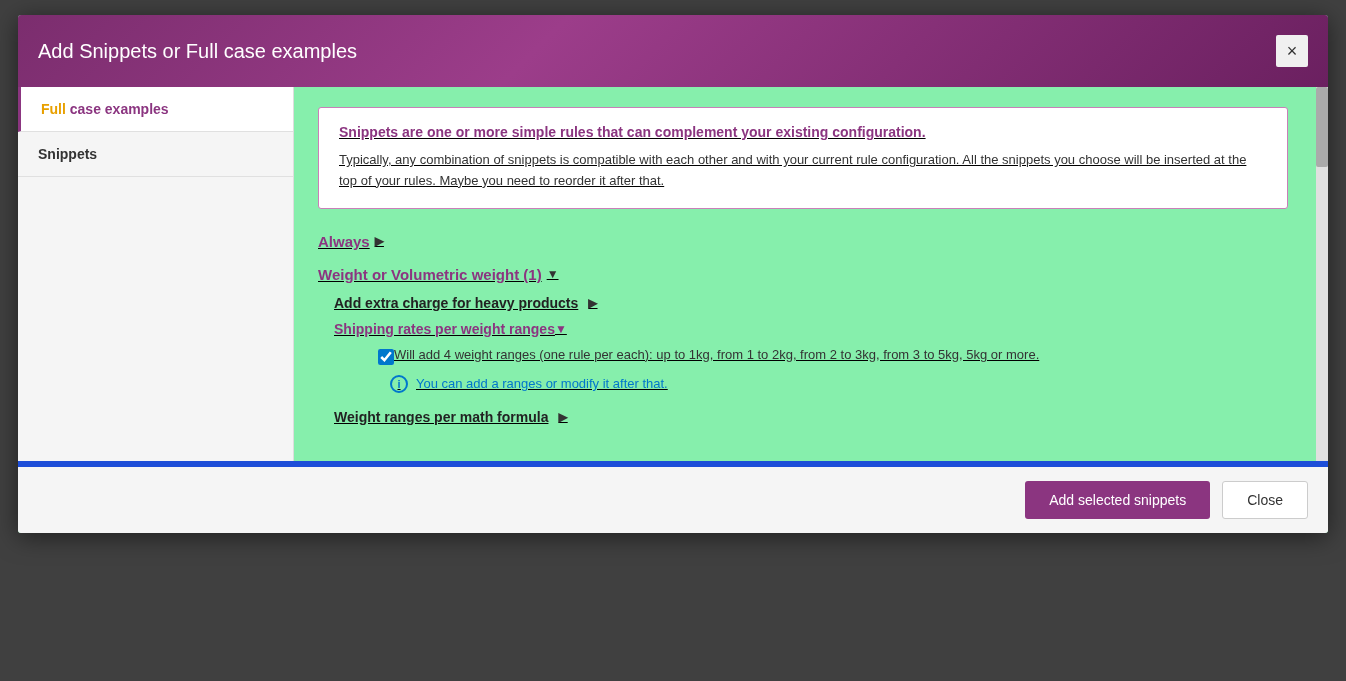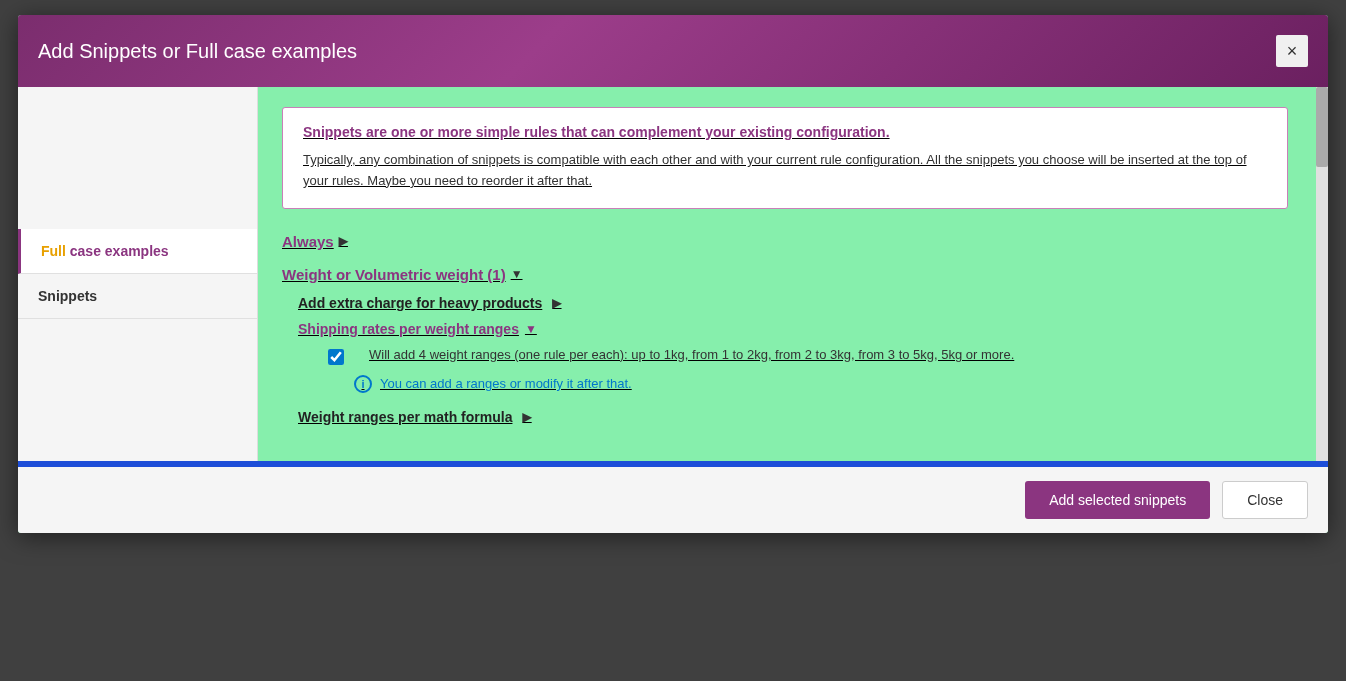--- a/index.html
+++ b/index.html
@@ -64,27 +64,26 @@
       color: #333;
     }
 
     .modal-body {
       display: flex;
       flex: 1;
       overflow: hidden;
     }
 
     .sidebar {
-      width: 240px;
+      width: 276px;
       background: #f5f5f5;
       border-right: 1px solid #ddd;
       flex-shrink: 0;
       display: flex;
       flex-direction: column;
-      justify-content: center;
     }
 
     .sidebar-item {
       padding: 14px 20px;
       font-size: 14px;
       cursor: pointer;
       border-bottom: 1px solid #e0e0e0;
     }
 
     .sidebar-item.active {
@@ -181,33 +180,32 @@
     }
 
     .sub-section-expanded {
       color: #8b3580;
       font-size: 14px;
       font-weight: bold;
       margin-bottom: 10px;
       cursor: pointer;
       display: flex;
       align-items: center;
-      gap: 6px;
     }
 
     .sub-section-expanded .arrow-down {
       font-size: 12px;
       color: #8b3580;
     }
 
     .checkbox-row {
       display: flex;
       align-items: flex-start;
-      gap: 25px;
-      margin-left: 30px;
+      gap: 0;
+      margin-left: 44px;
       margin-bottom: 10px;
     }
 
     .checkbox-row input[type="checkbox"] {
       width: 16px;
       height: 16px;
       margin-top: 2px;
       flex-shrink: 0;
       accent-color: #0077cc;
     }

